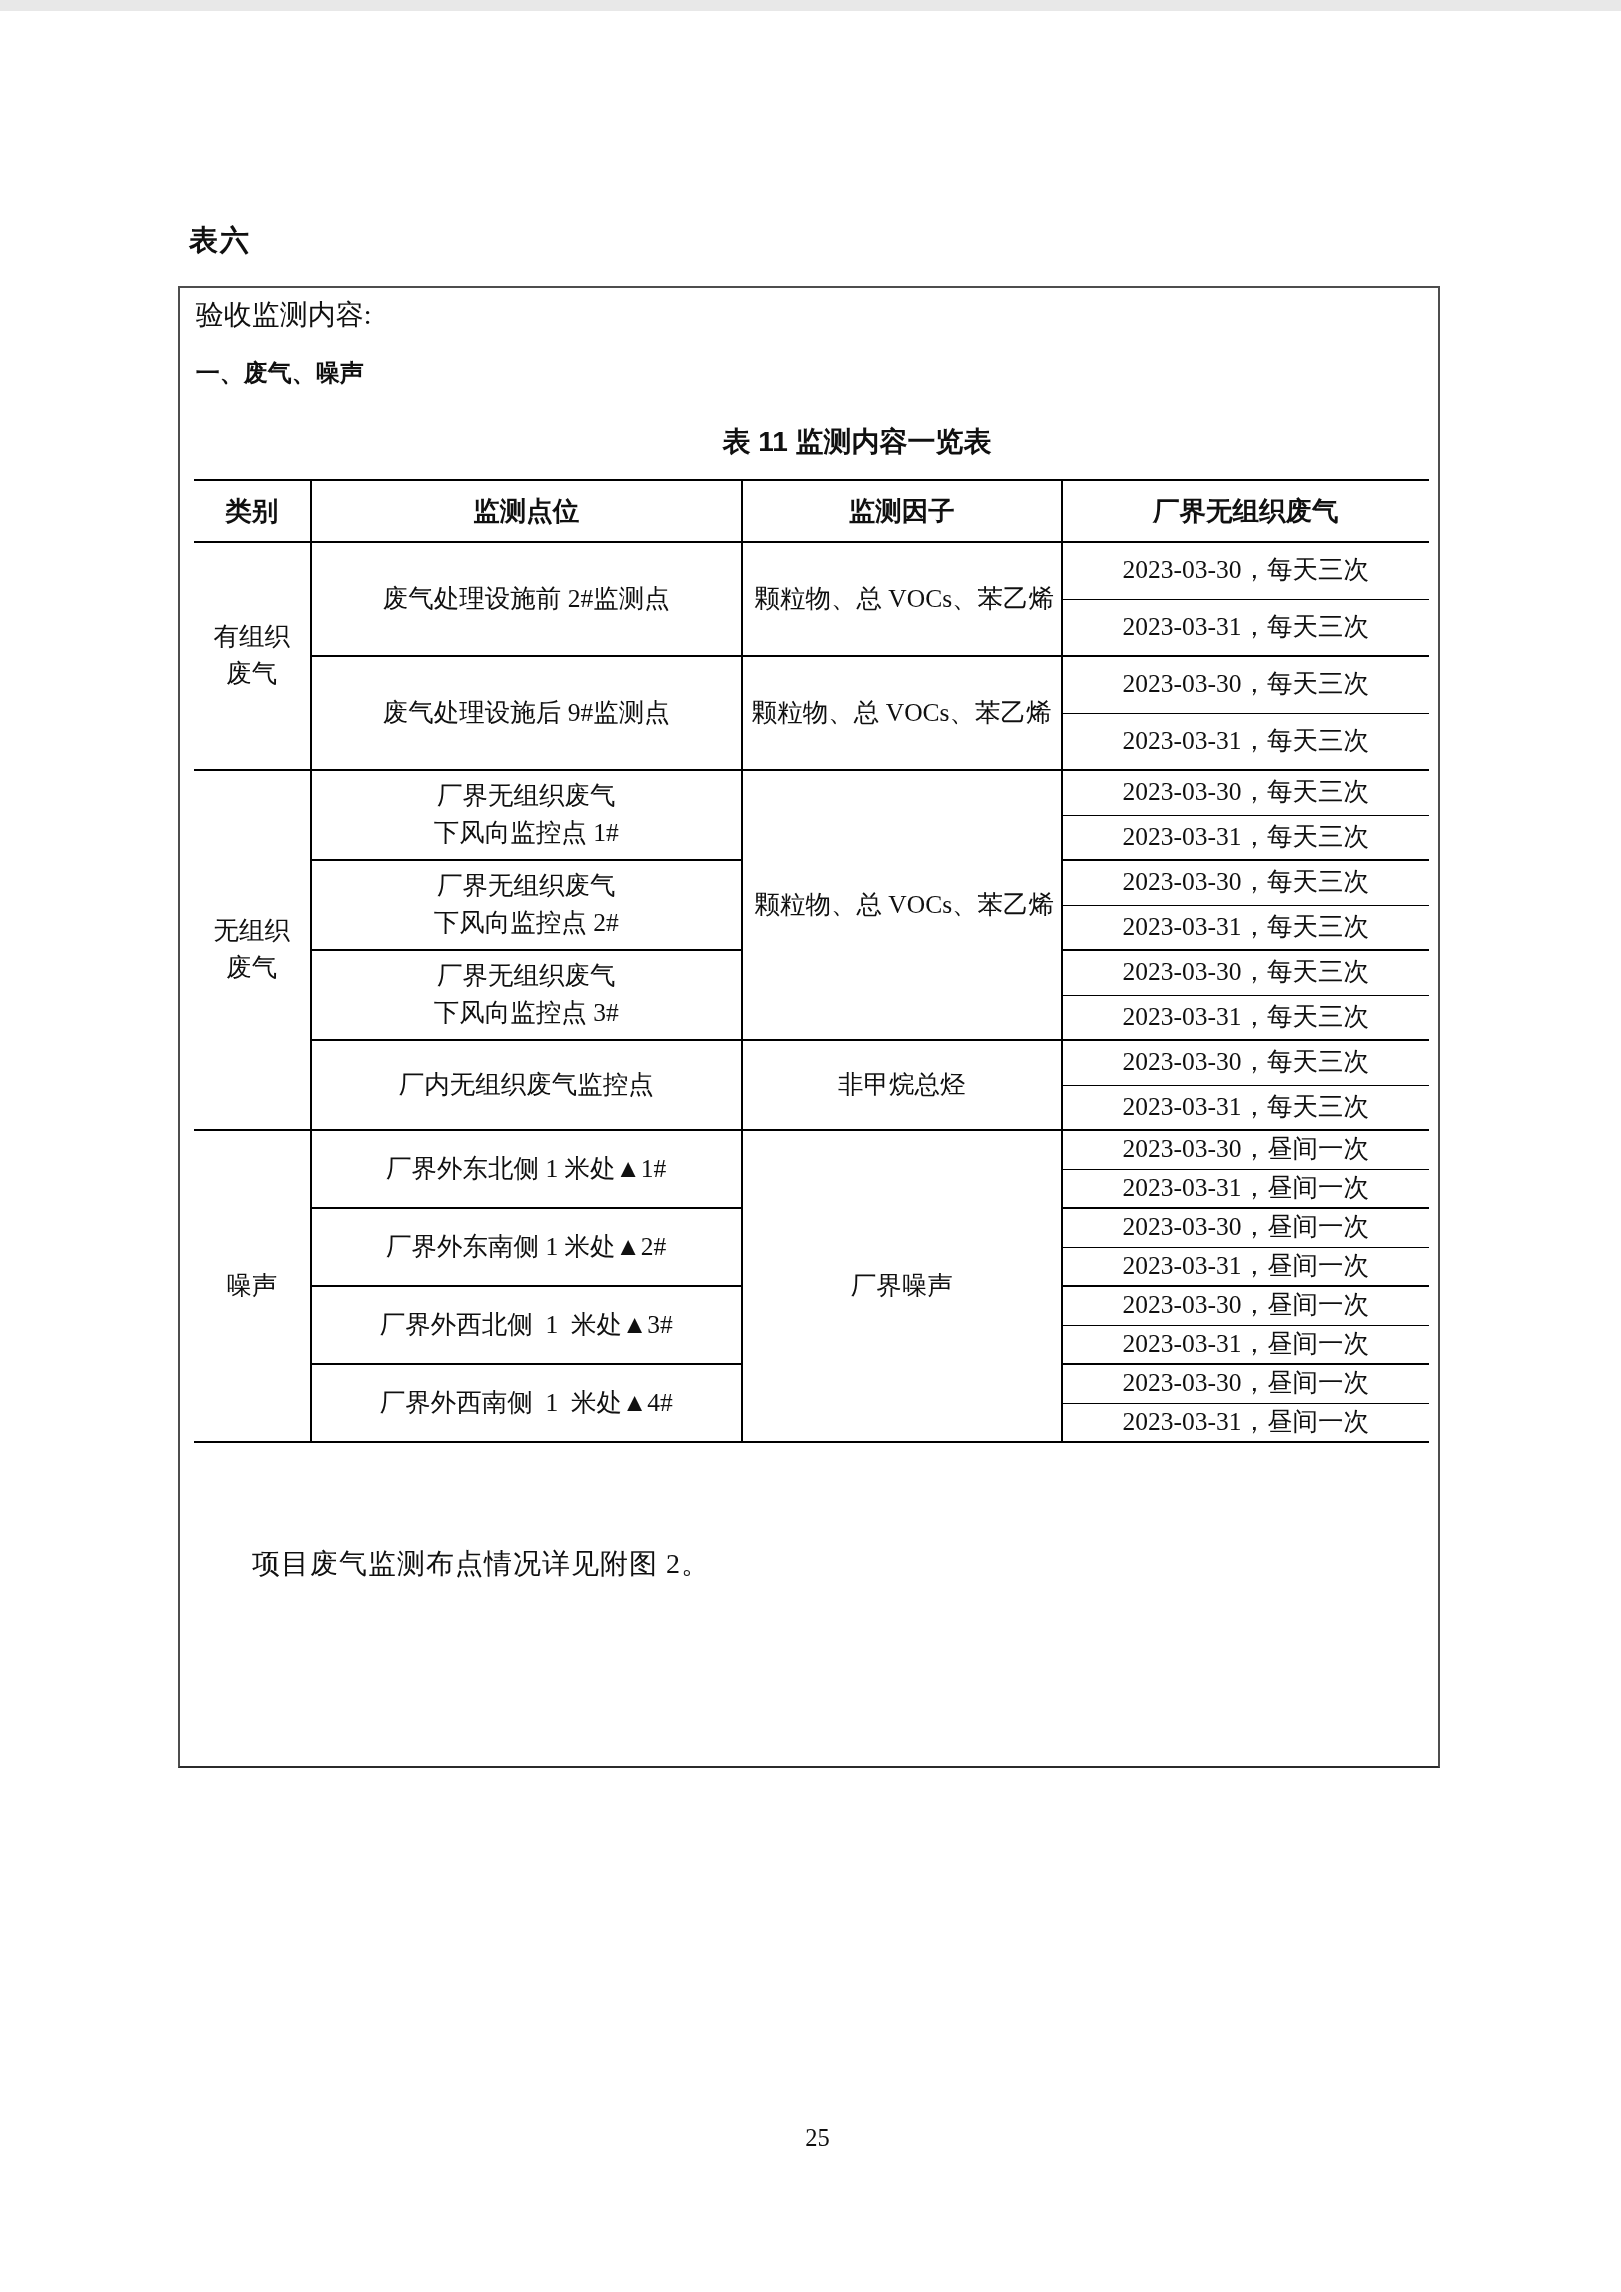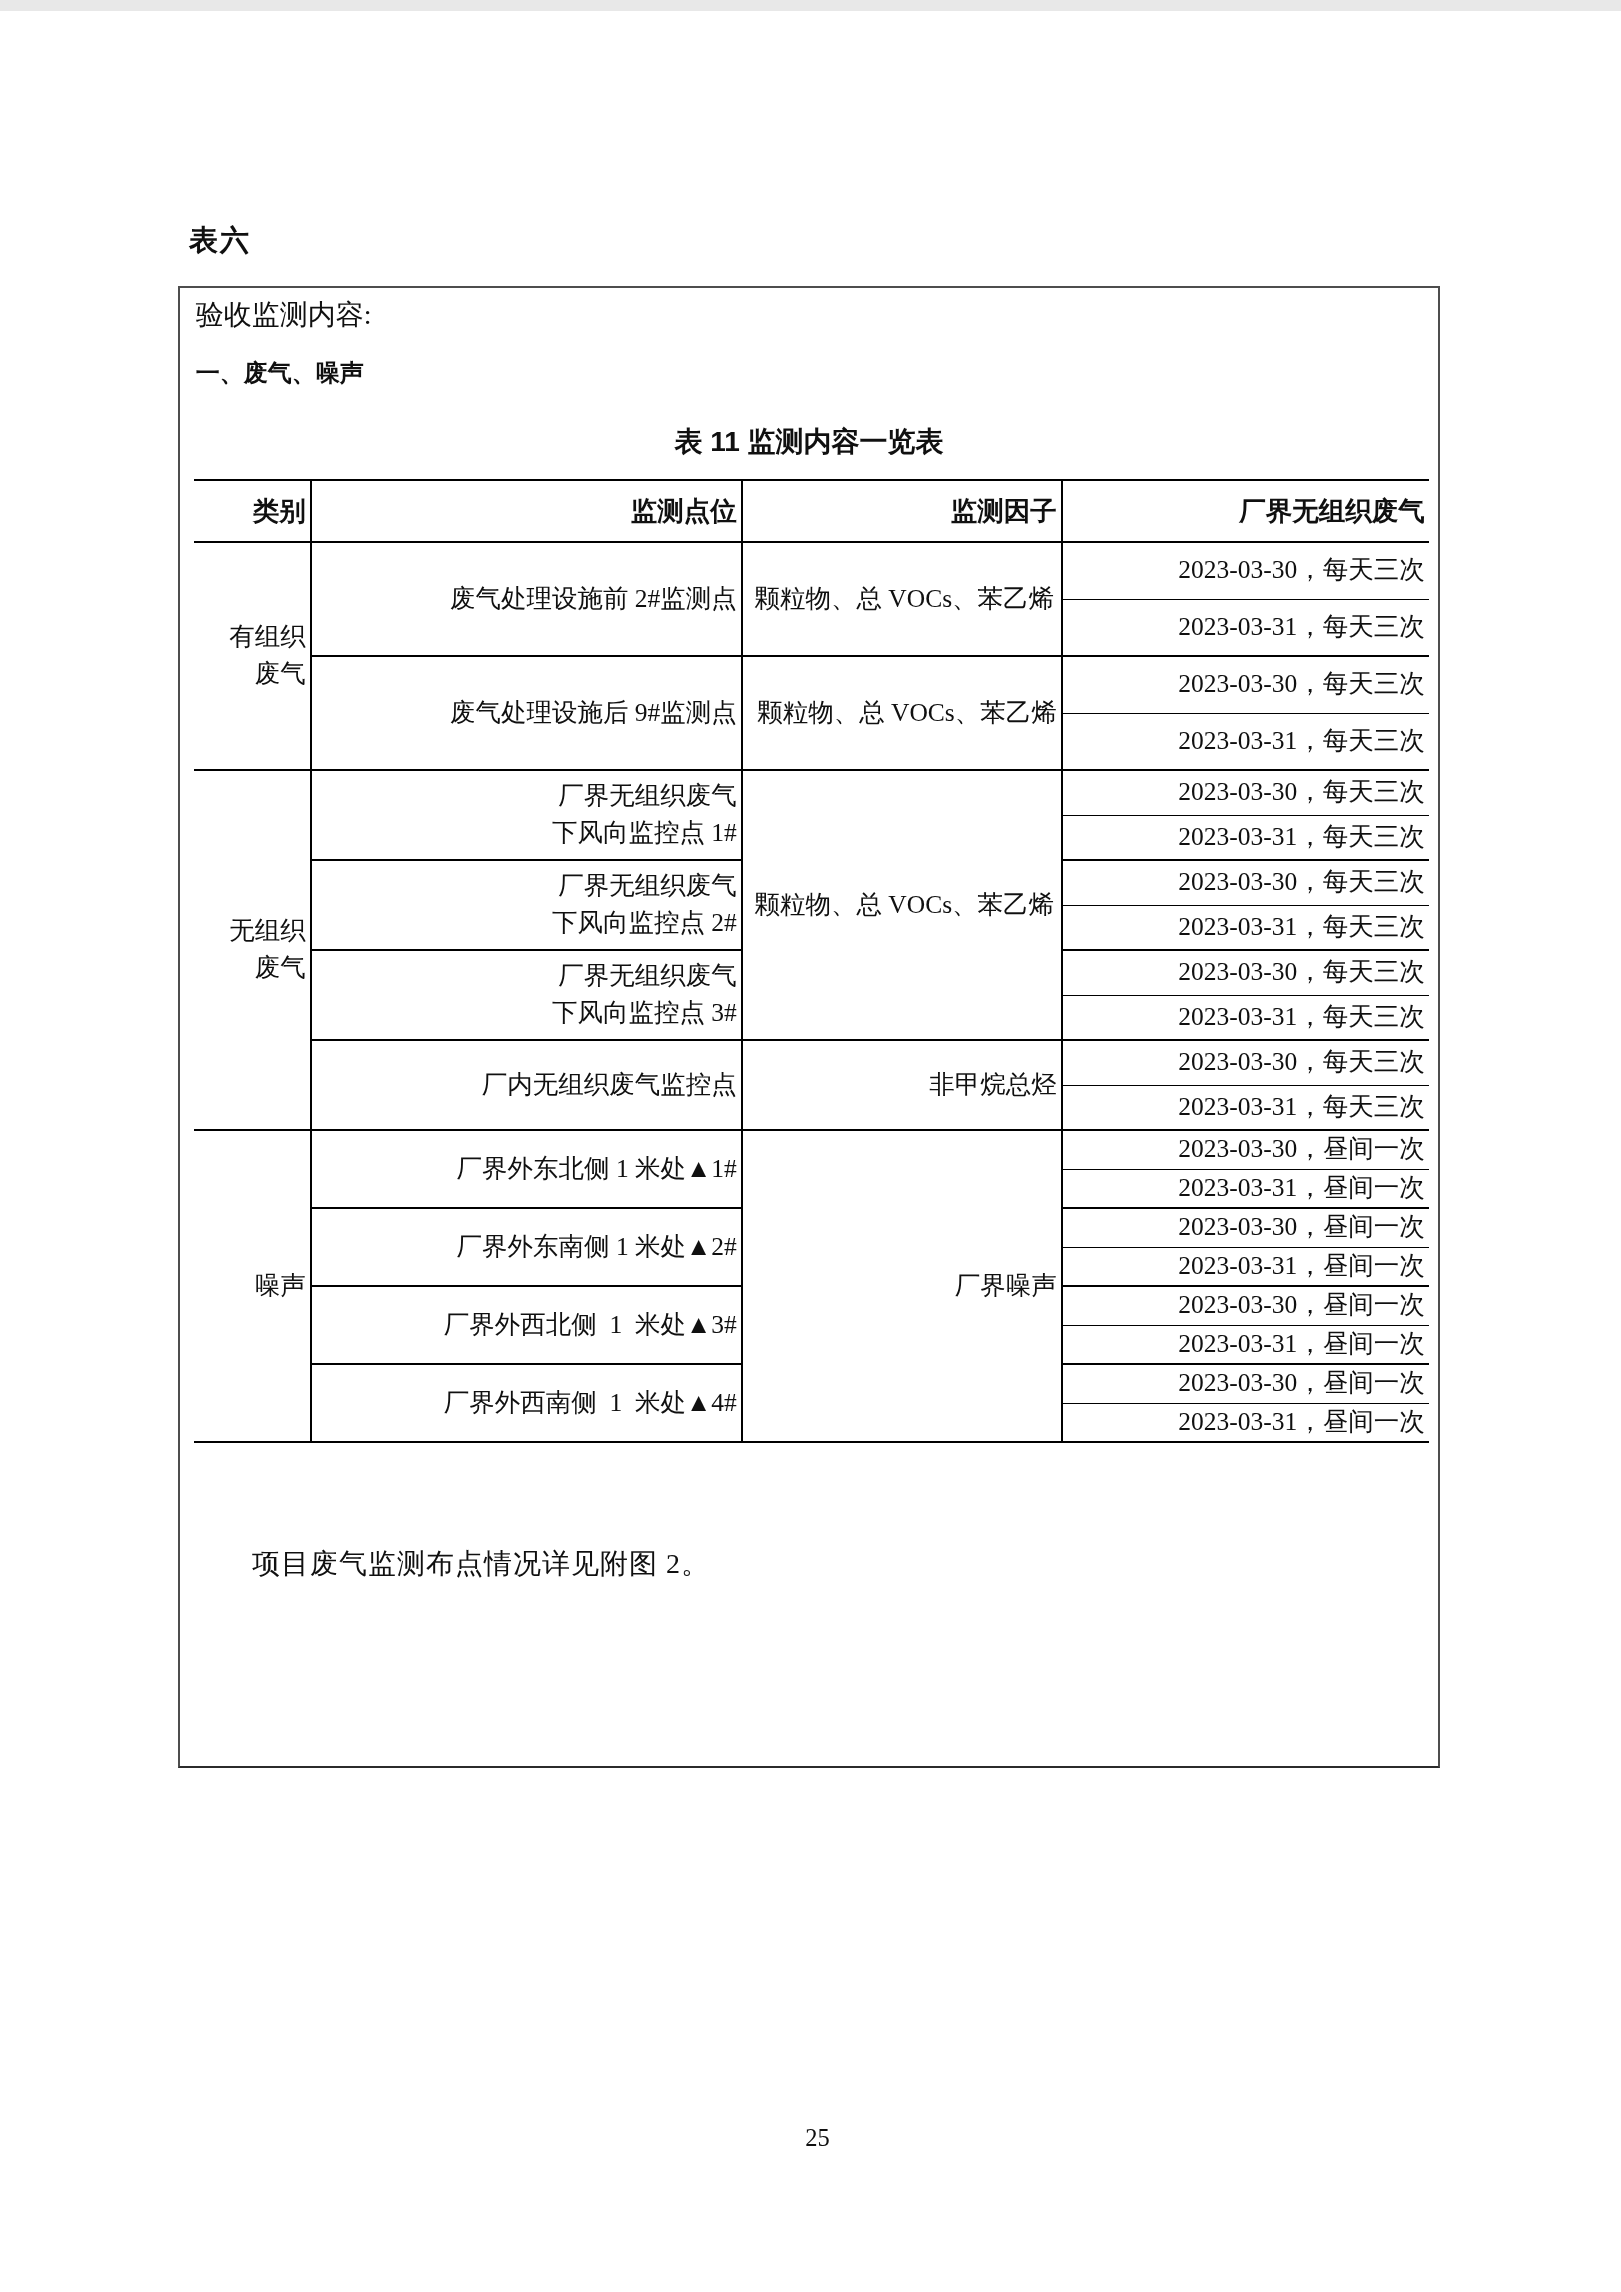--- a/index.html
+++ b/index.html
@@ -29,34 +29,34 @@
   }
   .section-heading{
     position:absolute;left:15.7px;top:69px;
     font-family:"Liberation Sans","DejaVu Sans",sans-serif;
     font-weight:bold;font-size:24px;
   }
   .table-title{
     position:absolute;left:0;top:135px;width:100%;
     text-align:center;
     font-family:"Liberation Sans","DejaVu Sans",sans-serif;
-    font-weight:bold;font-size:28px;
+    font-weight:bold;font-size:28px;padding-left:48px;
   }
   table.monitoring{
     position:absolute;left:13.7px;top:191px;
     width:1234px;
     border-collapse:collapse;
     table-layout:fixed;
     border-top:2.9px solid #000;
     border-bottom:2.9px solid #000;
     font-size:25.5px;
   }
   table.monitoring td,table.monitoring th{
     padding:0 3.9px;
-    text-align:right;
+    text-align:center;
     vertical-align:middle;
     white-space:pre-line;
     line-height:1.45;
     font-weight:normal;
   }
   table.monitoring th{
     font-weight:bold;font-size:26.5px;
     border-bottom:2px solid #000;
   }
   .col2,.col3,.col4{border-left:2px solid #000;border-radius:30px;}

